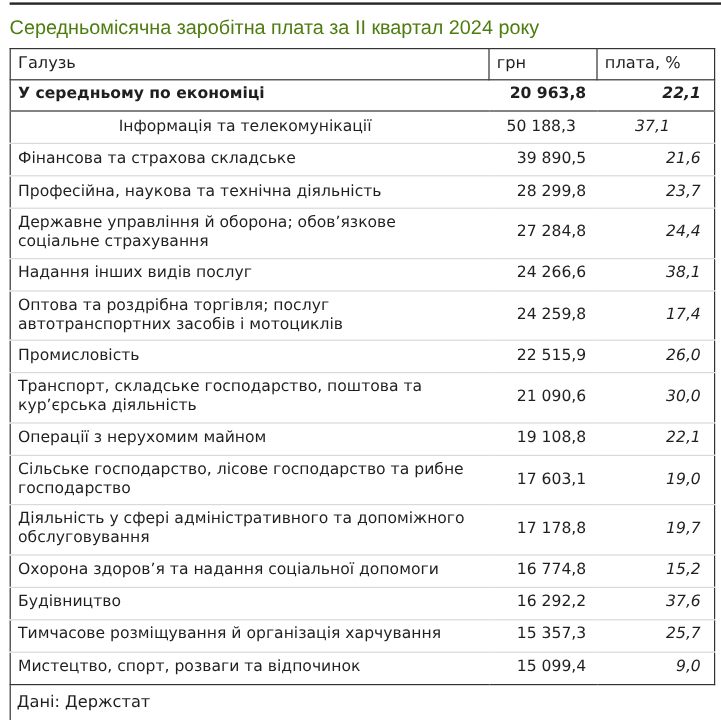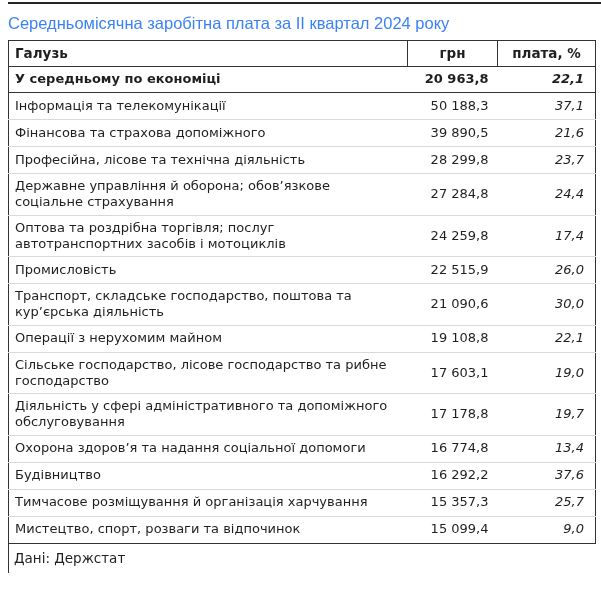--- a/index.html
+++ b/index.html
@@ -21,45 +21,45 @@
   .top-rule {
     margin-left: 8px;
     height: 2px;
     background: #262626;
   }
   .title {
     margin: 10px 8px 7px 8px;
     font-family: "Liberation Sans", sans-serif;
     font-size: 16.5px;
     font-weight: 500;
-    color: #3b82f6;
+    color: #4d7c0f;
     white-space: nowrap;
   }
   table.salary {
     margin-left: 8px;
     width: 587px;
     border-collapse: collapse;
     table-layout: fixed;
     font-size: 13px;
     line-height: 1.25;
   }
   table.salary, table.salary th {
     border: 1.5px solid #333333;
   }
   col.c-label  { width: 399px; }
   col.c-uah    { width: 90px; }
   col.c-change { width: 98px; }
   thead th {
-    font-weight: 700;
+    font-weight: 400;
     font-size: 13.5px;
     padding: 4px 6px;
     height: 17px;
   }
   thead th.h-label { text-align: left; }
-  thead th.h-num   { text-align: center; }
+  thead th.h-num   { text-align: left; }
   td {
     padding: 4px 6px;
     vertical-align: middle;
   }
   td.td-label {
     text-align: left;
     padding-right: 14px;
   }
   td.td-num {
     text-align: right;
@@ -72,20 +72,21 @@
     border-top: 1.5px solid #333333;
     border-bottom: 1.5px solid #333333;
     height: 17px;
   }
   tbody.data-rows tr td {
     border-top: 1px solid #d9d9d9;
     height: 18px;
   }
   tbody.data-rows tr:first-child td {
     border-top: none;
+    text-align: center;
   }
   .source-note {
     margin-left: 8px;
     border-left: 1px solid #333333;
     padding: 6px 0 7px 5px;
     font-size: 13.5px;
     color: #1f1f1f;
   }
 </style>
 </head>
@@ -117,35 +118,40 @@
         <td class="td-num td-change">22,1</td>
       </tr>
     </tbody>
     <tbody class="data-rows">
         <tr>
           <td class="td-label">Інформація та телекомунікації</td>
           <td class="td-num">50 188,3</td>
           <td class="td-num td-change">37,1</td>
         </tr>
         <tr>
-          <td class="td-label">Фінансова та страхова допоміжного</td>
+          <td class="td-label">Фінансова та страхова складське</td>
           <td class="td-num">39 890,5</td>
           <td class="td-num td-change">21,6</td>
         </tr>
         <tr>
-          <td class="td-label">Професійна, лісове та технічна діяльність</td>
+          <td class="td-label">Професійна, наукова та технічна діяльність</td>
           <td class="td-num">28 299,8</td>
           <td class="td-num td-change">23,7</td>
         </tr>
         <tr>
           <td class="td-label">Державне управління й оборона; обов’язкове соціальне страхування</td>
           <td class="td-num">27 284,8</td>
           <td class="td-num td-change">24,4</td>
         </tr>
         <tr>
+          <td class="td-label">Надання інших видів послуг</td>
+          <td class="td-num">24 266,6</td>
+          <td class="td-num td-change">38,1</td>
+        </tr>
+        <tr>
           <td class="td-label">Оптова та роздрібна торгівля; послуг автотранспортних засобів і мотоциклів</td>
           <td class="td-num">24 259,8</td>
           <td class="td-num td-change">17,4</td>
         </tr>
         <tr>
           <td class="td-label">Промисловість</td>
           <td class="td-num">22 515,9</td>
           <td class="td-num td-change">26,0</td>
         </tr>
         <tr>
@@ -164,21 +170,21 @@
           <td class="td-num td-change">19,0</td>
         </tr>
         <tr>
           <td class="td-label">Діяльність у сфері адміністративного та допоміжного обслуговування</td>
           <td class="td-num">17 178,8</td>
           <td class="td-num td-change">19,7</td>
         </tr>
         <tr>
           <td class="td-label">Охорона здоров’я та надання соціальної допомоги</td>
           <td class="td-num">16 774,8</td>
-          <td class="td-num td-change">13,4</td>
+          <td class="td-num td-change">15,2</td>
         </tr>
         <tr>
           <td class="td-label">Будівництво</td>
           <td class="td-num">16 292,2</td>
           <td class="td-num td-change">37,6</td>
         </tr>
         <tr>
           <td class="td-label">Тимчасове розміщування й організація харчування</td>
           <td class="td-num">15 357,3</td>
           <td class="td-num td-change">25,7</td>

